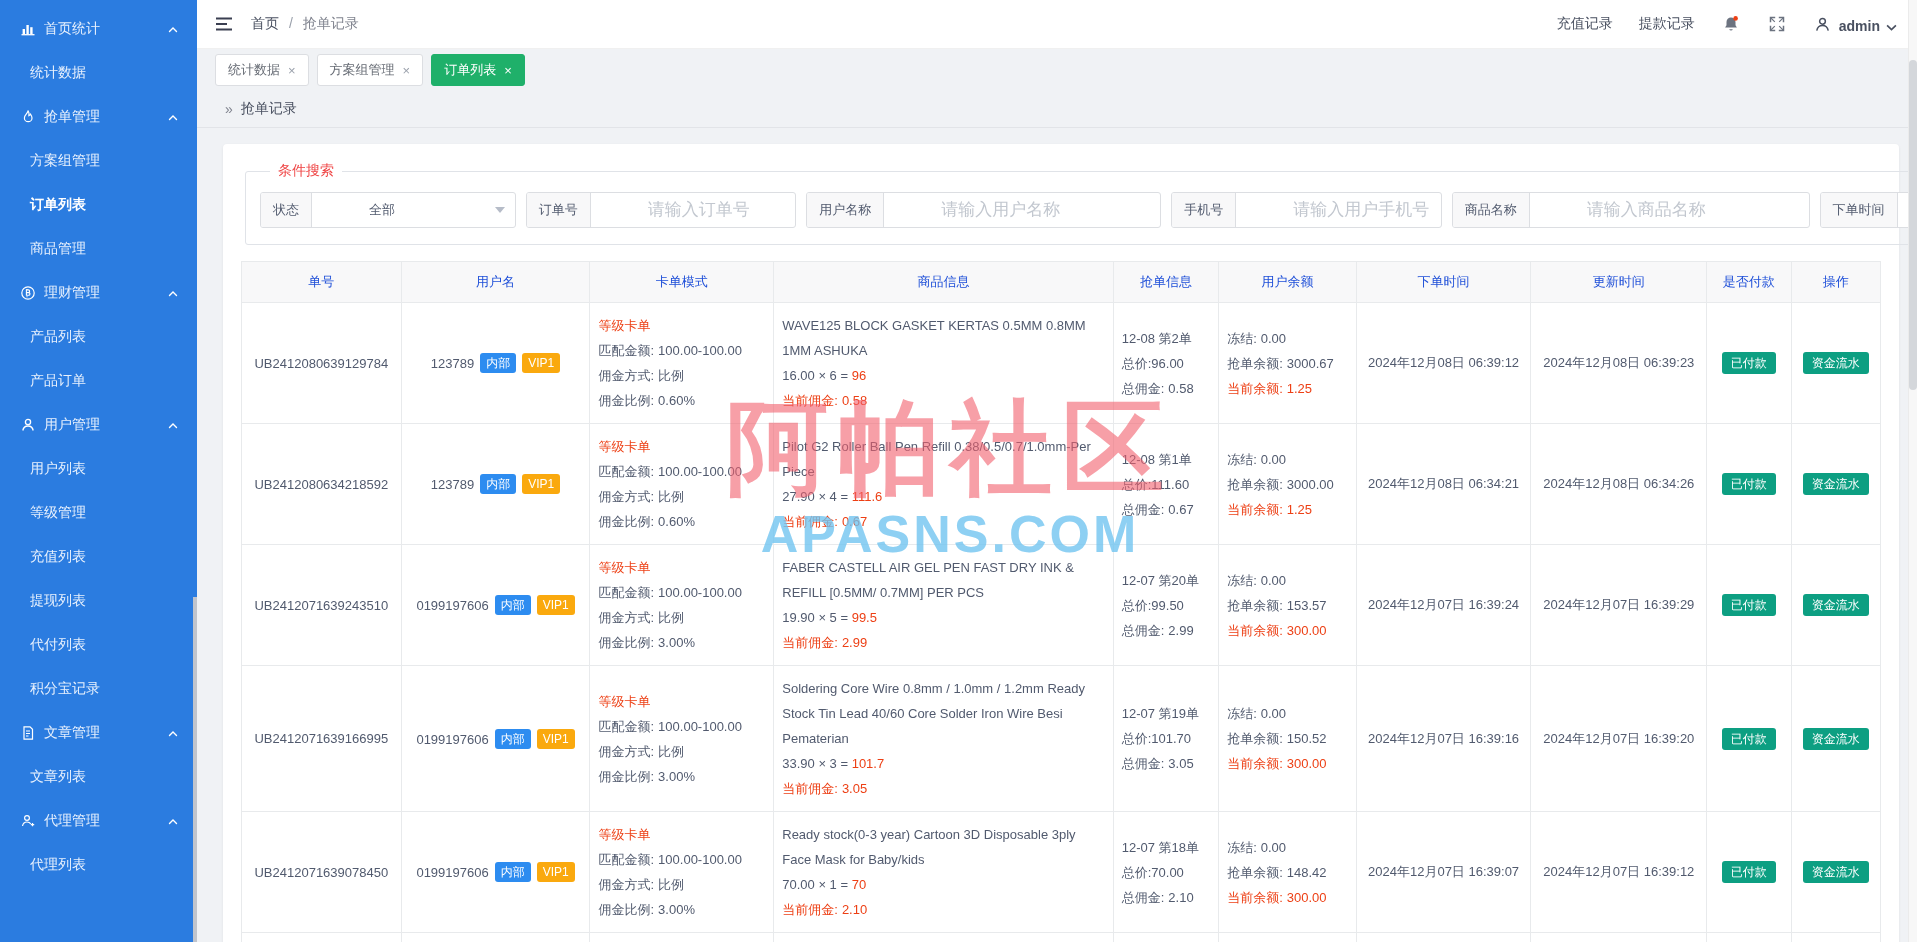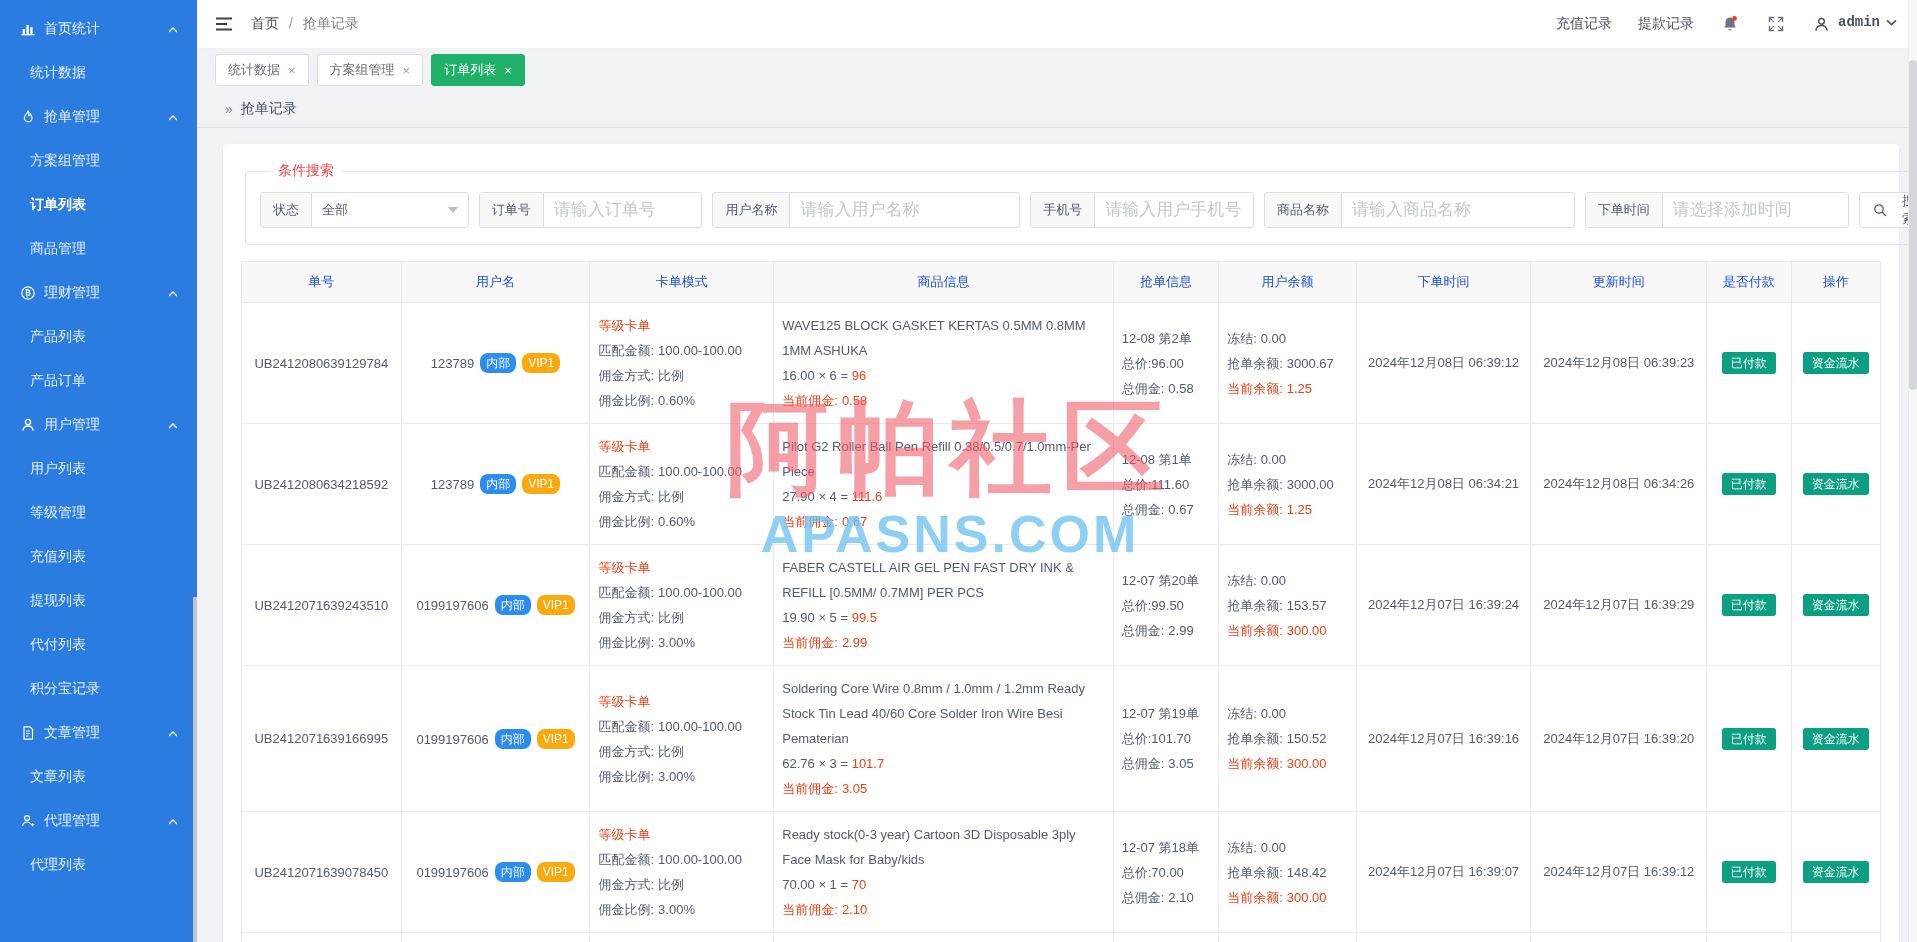--- a/index.html
+++ b/index.html
@@ -24,57 +24,57 @@
   .main{position:absolute;left:197px;top:0;right:0;bottom:0;}
   .topbar{height:48px;background:#fff;display:flex;align-items:center;padding:0 20px 0 18px;border-bottom:1px solid #f0f0f0;}
   .burger{width:20px;height:18px;display:flex;align-items:center;margin-right:16px;cursor:pointer;}
   .crumb{font-size:14px;}
   .crumb .c-home{color:#495060;margin-right:6px;}
   .crumb .c-sep{color:#9aa0ab;margin-right:6px;}
   .crumb .c-cur{color:#80848f;}
   .top-right{margin-left:auto;display:flex;align-items:center;gap:26px;}
   .top-link{font-size:14px;color:#495060;cursor:pointer;}
   .top-ic{width:20px;height:20px;display:inline-flex;align-items:center;justify-content:center;cursor:pointer;position:relative;}
-  .userbox{display:flex;align-items:flex-start;gap:6px;cursor:pointer;color:#495060;font-size:14px;font-weight:bold;font-family:Liberation Mono, monospace;}
+  .userbox{display:flex;align-items:flex-end;gap:6px;cursor:pointer;color:#495060;font-size:14px;font-weight:bold;}
   
   .tabbar{height:42px;display:flex;align-items:center;gap:8px;padding:0 18px;}
   .tab{height:30px;display:inline-flex;align-items:center;gap:8px;padding:0 12px;background:#fff;border:1px solid #dcdee2;border-radius:3px;font-size:13px;color:#666b74;cursor:pointer;}
   .tab .x{color:#9aa0ab;font-size:13px;line-height:1;}
   .tab.active{background:#1fb06a;border-color:#1fb06a;color:#fff;}
   .tab.active .x{color:#fff;}
   
   .title-strip{height:36px;display:flex;align-items:center;gap:8px;padding:0 28px;border-bottom:1px solid #e2e4e8;font-size:14px;color:#495060;}
   .title-strip .tp{color:#80848f;}
   
   .card{margin:16px 18px 0 26px;background:#fff;border-radius:4px;box-shadow:0 1px 3px rgba(0,0,0,.07);padding:18px 18px 0 18px;min-height:760px;}
   fieldset.search-fs{border:1px solid #e0e3e8;border-radius:3px;margin:0 14px 0 4px;padding:12px 14px 16px;}
   fieldset.search-fs legend{font-size:14px;color:#ef4444;padding:0 8px;margin-left:10px;}
   .search-row{display:flex;align-items:center;gap:10px;}
-  .igroup{display:flex;align-items:stretch;height:36px;border:1px solid #dcdee2;border-radius:3px;background:#fff;overflow:hidden;box-sizing:border-box;}
+  .igroup{display:flex;align-items:stretch;height:36px;border:1px solid #dcdee2;border-radius:3px;background:#fff;overflow:hidden;box-sizing:border-box;gap:47px;}
   .ilabel{display:flex;align-items:center;padding:0 12px;background:#f8f8f9;border-right:1px solid #dcdee2;color:#515a6e;font-size:13px;white-space:nowrap;}
   .igroup input{border:none;outline:none;padding:0 10px;font-size:17px;color:#515a6e;font-family:inherit;background:transparent;}
   .igroup input::placeholder{color:#c2c7cf;}
   .sel{display:flex;align-items:center;justify-content:space-between;width:138px;padding:0 10px;cursor:pointer;color:#515a6e;}
   .sel-caret{width:0;height:0;border-left:5px solid transparent;border-right:5px solid transparent;border-top:6px solid #b6bcc8;}
   .fld-order_no input{width:140px;}
   .fld-user_name input{width:212px;}
   .fld-phone input{width:140px;}
   .fld-product_name input{width:215px;}
   .fld-order_time input{width:168px;}
   .search-btn{height:36px;display:inline-flex;align-items:center;gap:7px;padding:0 13px;border:1px solid #dcdee2;border-radius:3px;background:#fff;font-size:13px;color:#515a6e;cursor:pointer;box-sizing:border-box;}
   
   table.grid{width:100%;border-collapse:collapse;table-layout:fixed;margin-top:16px;}
   .grid th{background:#f8f8f9;height:38px;font-weight:normal;font-size:13px;color:#1d4ed8;border:1px solid #e8eaec;}
   .grid td{border:1px solid #e8eaec;font-size:13px;color:#515a6e;text-align:center;vertical-align:middle;padding:10px 8px;height:82px;}
   .grid tr{height:103px;}
   .cell-left{text-align:left;padding-left:12px;}
   .line{line-height:25px;text-align:left;}
   .t-red{color:#ed3f14;}
   .vgap{margin-left:4px;}
-  .badge{display:inline-block;color:#fff;border-radius:8px;padding:2px 6px;font-size:12px;line-height:16px;margin-left:6px;vertical-align:1px;text-align:center;}
+  .badge{display:inline-block;color:#fff;border-radius:3px;padding:2px 6px;font-size:12px;line-height:16px;margin-left:6px;vertical-align:1px;text-align:center;}
   .b-blue{background:#2d8cf0;}
   .b-orange{background:#faa90e;}
   .badge-teal{display:inline-block;background:#0d9f82;color:#fff;border-radius:3px;padding:4px 9px;font-size:12px;line-height:14px;cursor:default;}
   .badge-teal.clickable{cursor:pointer;}
   
   .watermark{position:absolute;left:690px;top:392px;width:520px;text-align:center;z-index:40;pointer-events:none;}
   .wm1{font-size:102px;font-weight:bold;letter-spacing:10px;line-height:1.1;color:rgba(242,95,108,.60);white-space:nowrap;}
   .wm2{font-size:52px;font-weight:bold;letter-spacing:3px;color:rgba(110,195,240,.78);white-space:nowrap;}
   
   .page-scrollbar{position:absolute;right:0;top:0;width:8px;height:942px;background:#f7f7f7;border-left:1px solid #ebebeb;z-index:50;}
@@ -430,21 +430,21 @@
             <td>UB2412071639166995</td>
             <td><span>0199197606</span><span class="badge b-blue">内部</span><span class="badge b-orange">VIP1</span></td>
             <td class="cell-left">
               <div class="line t-red">等级卡单</div>
               <div class="line "><span>匹配金额:</span><span class="vgap">100.00-100.00</span></div>
               <div class="line "><span>佣金方式:</span><span class="vgap">比例</span></div>
               <div class="line "><span>佣金比例:</span><span class="vgap">3.00%</span></div>
             </td>
             <td class="cell-left">
               <div class="line">Soldering Core Wire 0.8mm / 1.0mm / 1.2mm Ready Stock Tin Lead 40/60 Core Solder Iron Wire Besi Pematerian</div>
-              <div class="line"><span>62.76 × 3 = </span><span class="t-red">101.7</span></div>
+              <div class="line"><span>33.90 × 3 = </span><span class="t-red">101.7</span></div>
               <div class="line t-red"><span>当前佣金:</span><span class="vgap t-red">3.05</span></div>
             </td>
             <td class="cell-left">
               <div class="line">12-07 第19单</div>
               <div class="line "><span>总价:</span><span>101.70</span></div>
               <div class="line "><span>总佣金:</span><span class="vgap">3.05</span></div>
             </td>
             <td class="cell-left">
               <div class="line "><span>冻结:</span><span class="vgap">0.00</span></div>
               <div class="line "><span>抢单余额:</span><span class="vgap">150.52</span></div>

